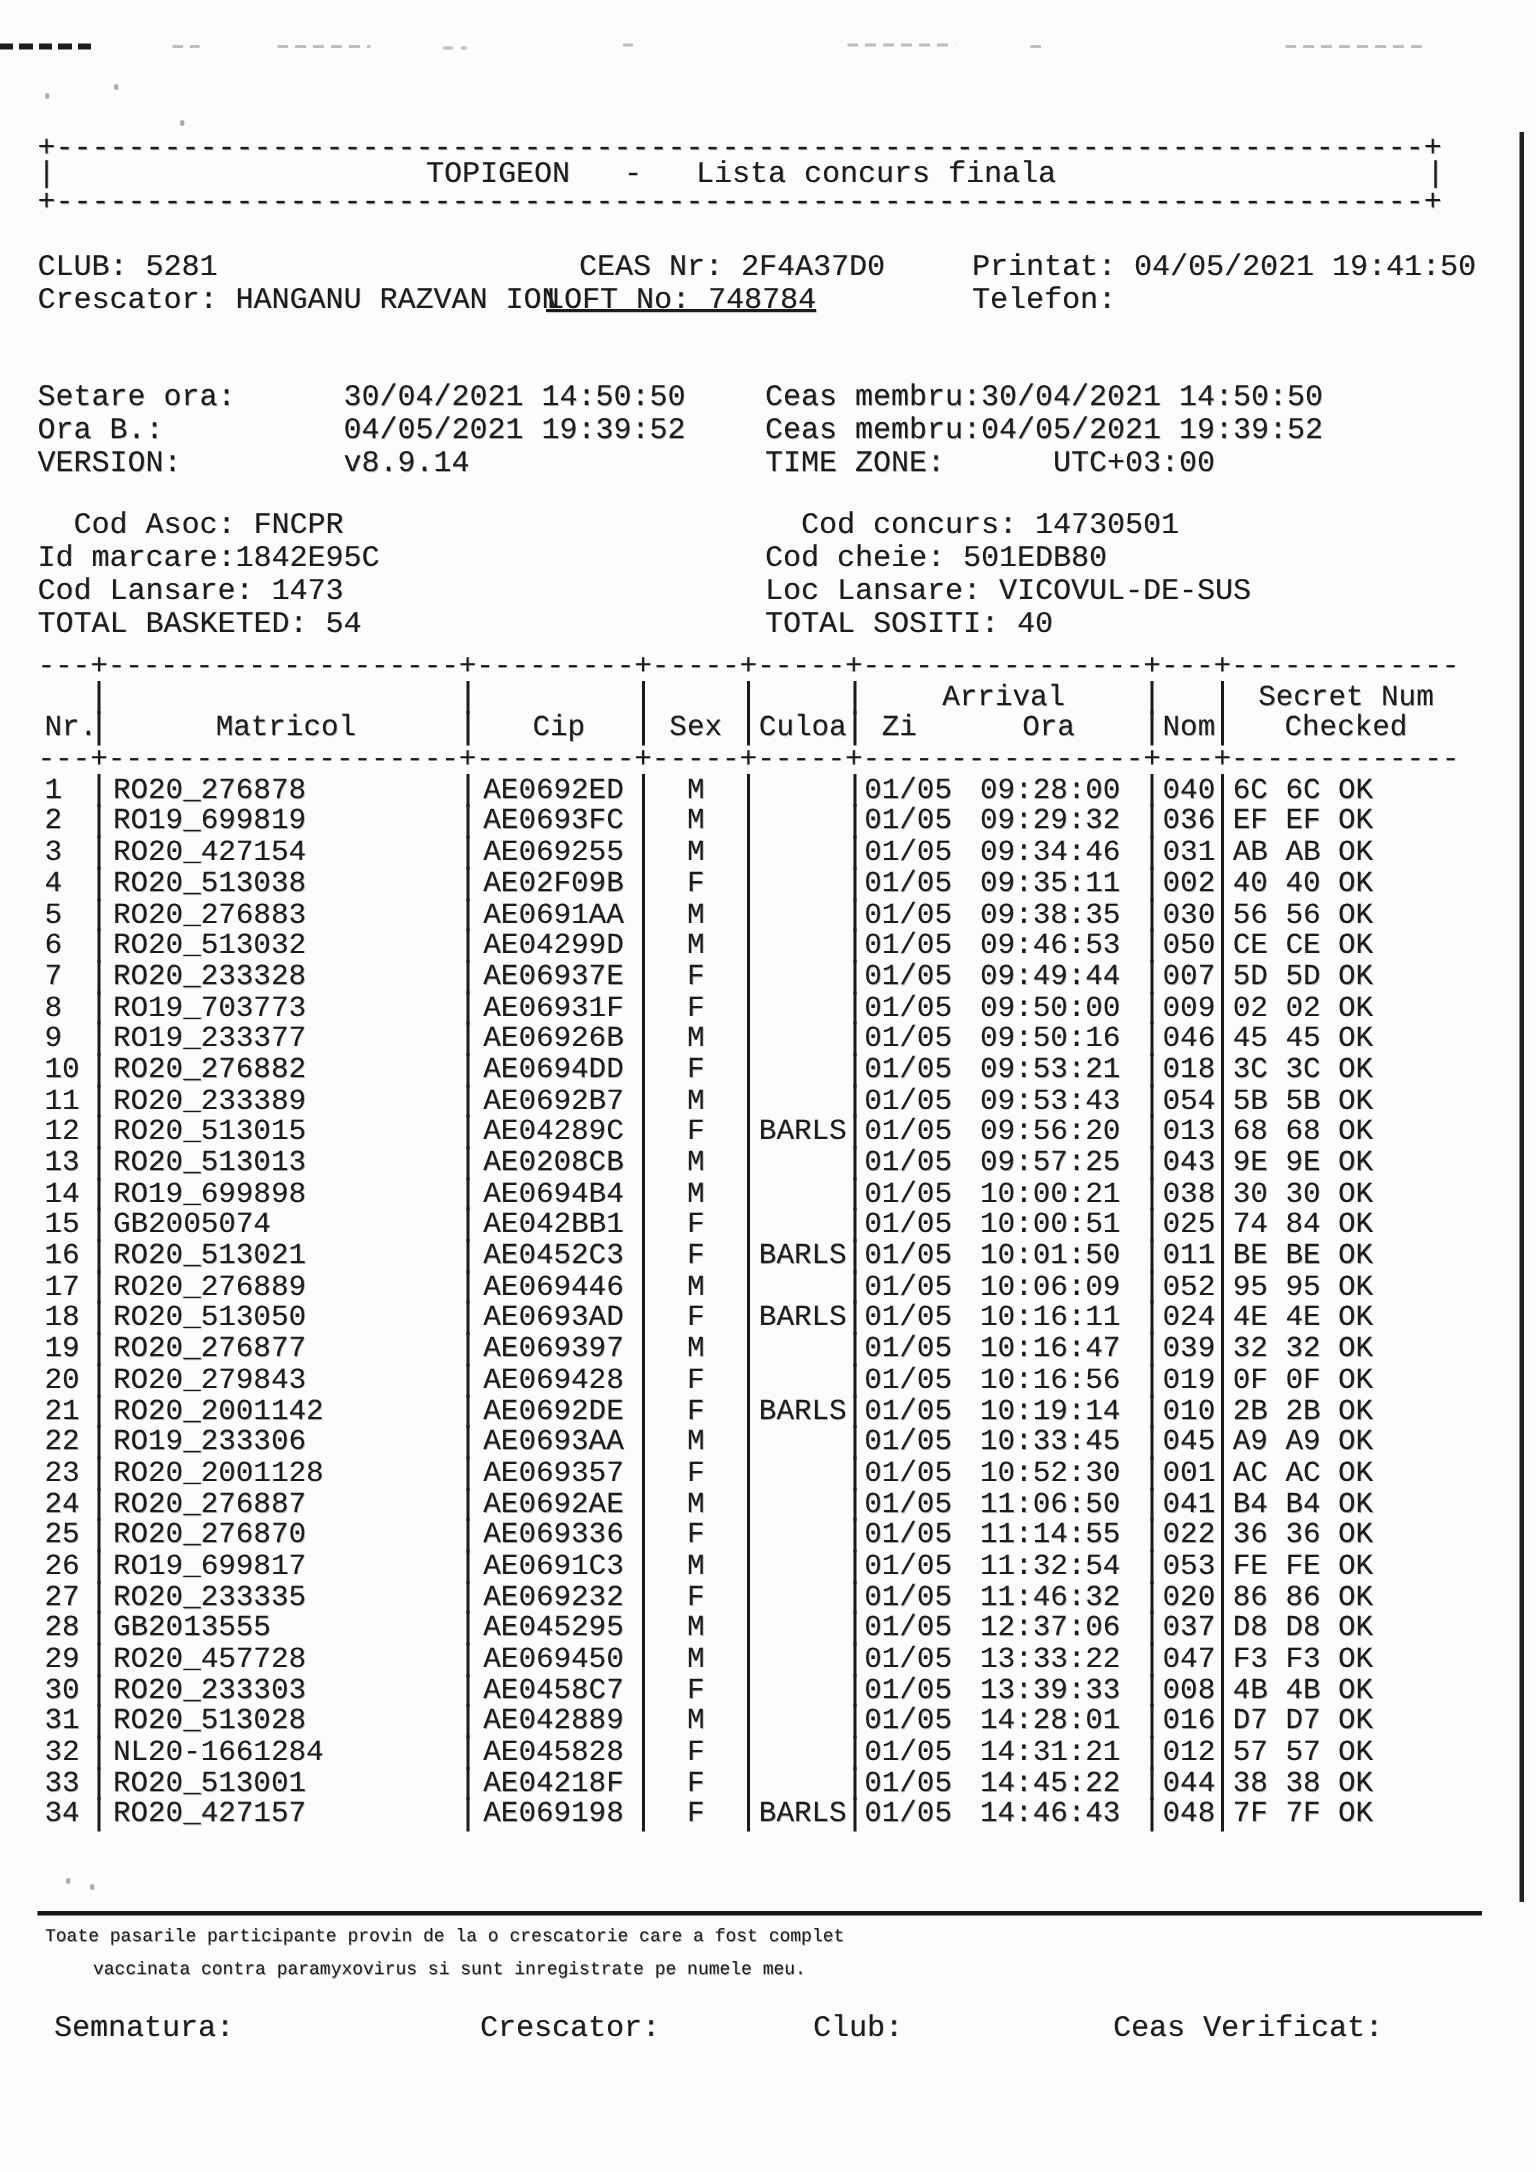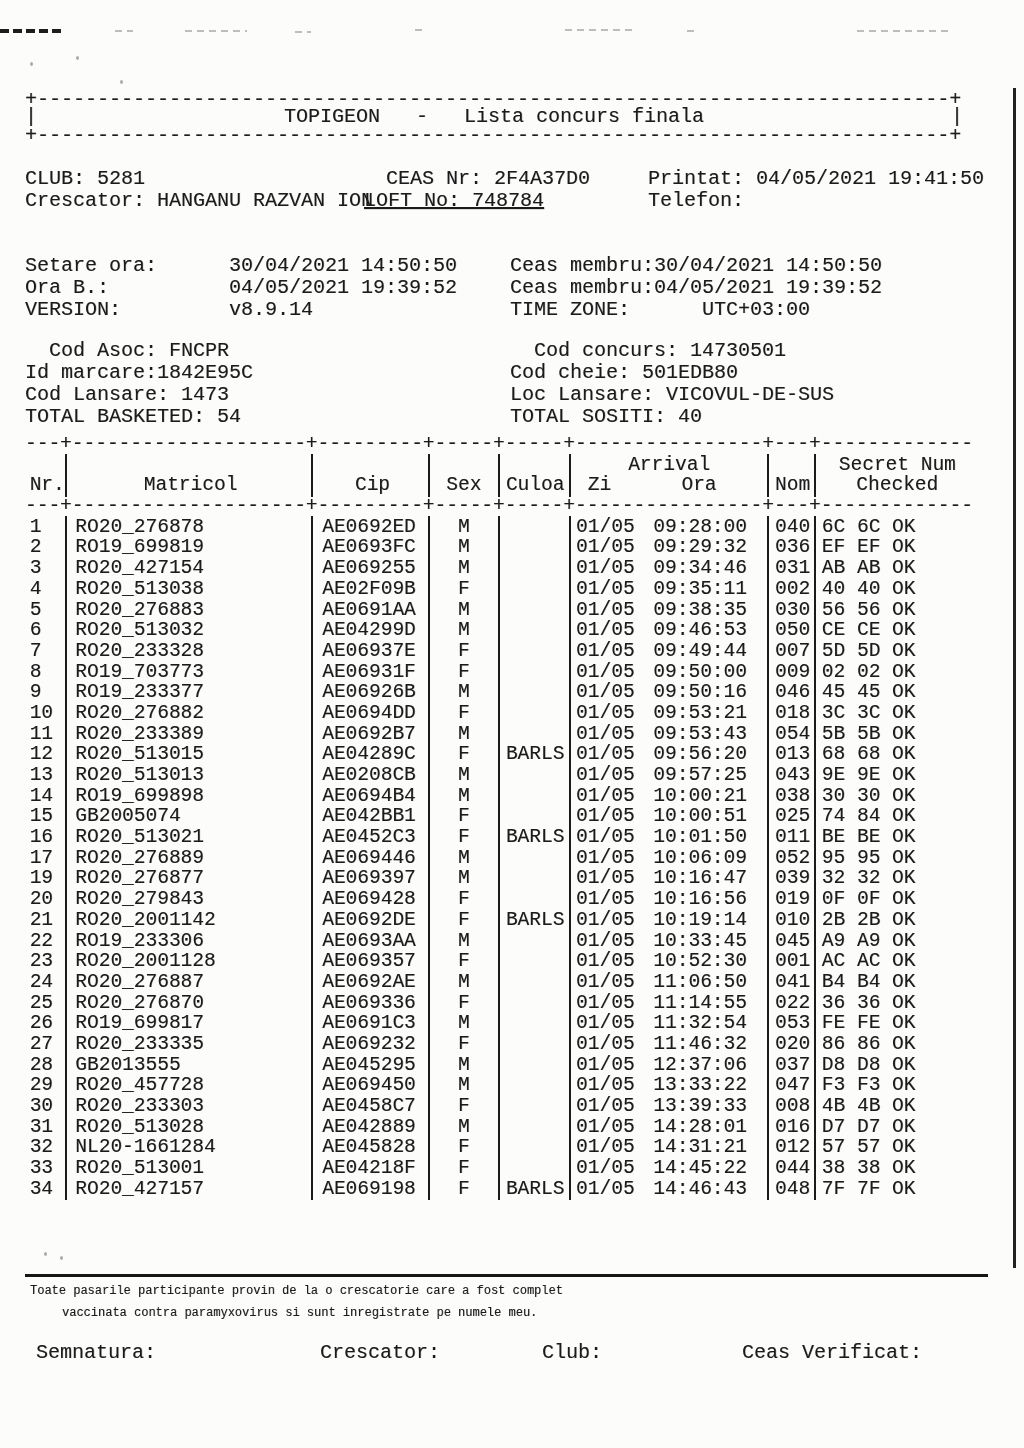--- a/index.html
+++ b/index.html
@@ -176,20 +176,23 @@
         <div class="trow">
       <span class="c c0 txt">15</span><span class="c c1 b txt">GB2005074</span><span class="c c2 b txt">AE042BB1</span><span class="c c3 b txt">F</span><span class="c c4 b txt"></span><span class="c c5 b"><span class="zi txt">01/05</span><span class="txt">10:00:51</span></span><span class="c c6 b txt">025</span><span class="c c7 b txt">74 84 OK</span>
     </div>
         <div class="trow">
       <span class="c c0 txt">16</span><span class="c c1 b txt">RO20_513021</span><span class="c c2 b txt">AE0452C3</span><span class="c c3 b txt">F</span><span class="c c4 b txt">BARLS</span><span class="c c5 b"><span class="zi txt">01/05</span><span class="txt">10:01:50</span></span><span class="c c6 b txt">011</span><span class="c c7 b txt">BE BE OK</span>
     </div>
         <div class="trow">
       <span class="c c0 txt">17</span><span class="c c1 b txt">RO20_276889</span><span class="c c2 b txt">AE069446</span><span class="c c3 b txt">M</span><span class="c c4 b txt"></span><span class="c c5 b"><span class="zi txt">01/05</span><span class="txt">10:06:09</span></span><span class="c c6 b txt">052</span><span class="c c7 b txt">95 95 OK</span>
     </div>
         <div class="trow">
+      <span class="c c0 txt">18</span><span class="c c1 b txt">RO20_513050</span><span class="c c2 b txt">AE0693AD</span><span class="c c3 b txt">F</span><span class="c c4 b txt">BARLS</span><span class="c c5 b"><span class="zi txt">01/05</span><span class="txt">10:16:11</span></span><span class="c c6 b txt">024</span><span class="c c7 b txt">4E 4E OK</span>
+    </div>
+        <div class="trow">
       <span class="c c0 txt">19</span><span class="c c1 b txt">RO20_276877</span><span class="c c2 b txt">AE069397</span><span class="c c3 b txt">M</span><span class="c c4 b txt"></span><span class="c c5 b"><span class="zi txt">01/05</span><span class="txt">10:16:47</span></span><span class="c c6 b txt">039</span><span class="c c7 b txt">32 32 OK</span>
     </div>
         <div class="trow">
       <span class="c c0 txt">20</span><span class="c c1 b txt">RO20_279843</span><span class="c c2 b txt">AE069428</span><span class="c c3 b txt">F</span><span class="c c4 b txt"></span><span class="c c5 b"><span class="zi txt">01/05</span><span class="txt">10:16:56</span></span><span class="c c6 b txt">019</span><span class="c c7 b txt">0F 0F OK</span>
     </div>
         <div class="trow">
       <span class="c c0 txt">21</span><span class="c c1 b txt">RO20_2001142</span><span class="c c2 b txt">AE0692DE</span><span class="c c3 b txt">F</span><span class="c c4 b txt">BARLS</span><span class="c c5 b"><span class="zi txt">01/05</span><span class="txt">10:19:14</span></span><span class="c c6 b txt">010</span><span class="c c7 b txt">2B 2B OK</span>
     </div>
         <div class="trow">
       <span class="c c0 txt">22</span><span class="c c1 b txt">RO19_233306</span><span class="c c2 b txt">AE0693AA</span><span class="c c3 b txt">M</span><span class="c c4 b txt"></span><span class="c c5 b"><span class="zi txt">01/05</span><span class="txt">10:33:45</span></span><span class="c c6 b txt">045</span><span class="c c7 b txt">A9 A9 OK</span>

